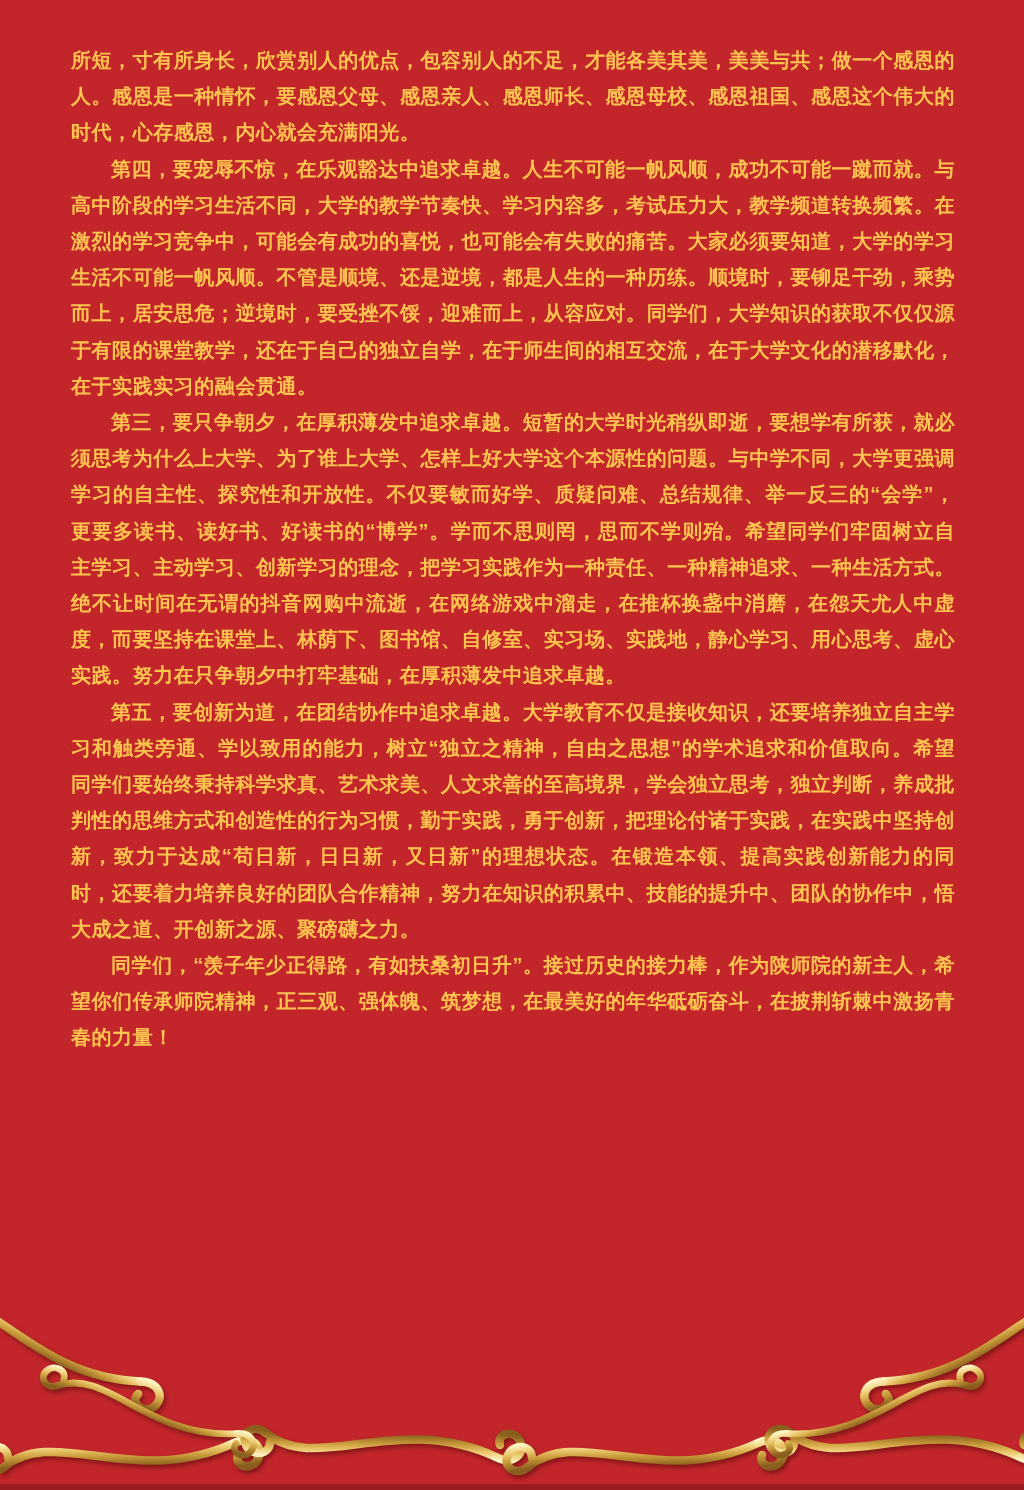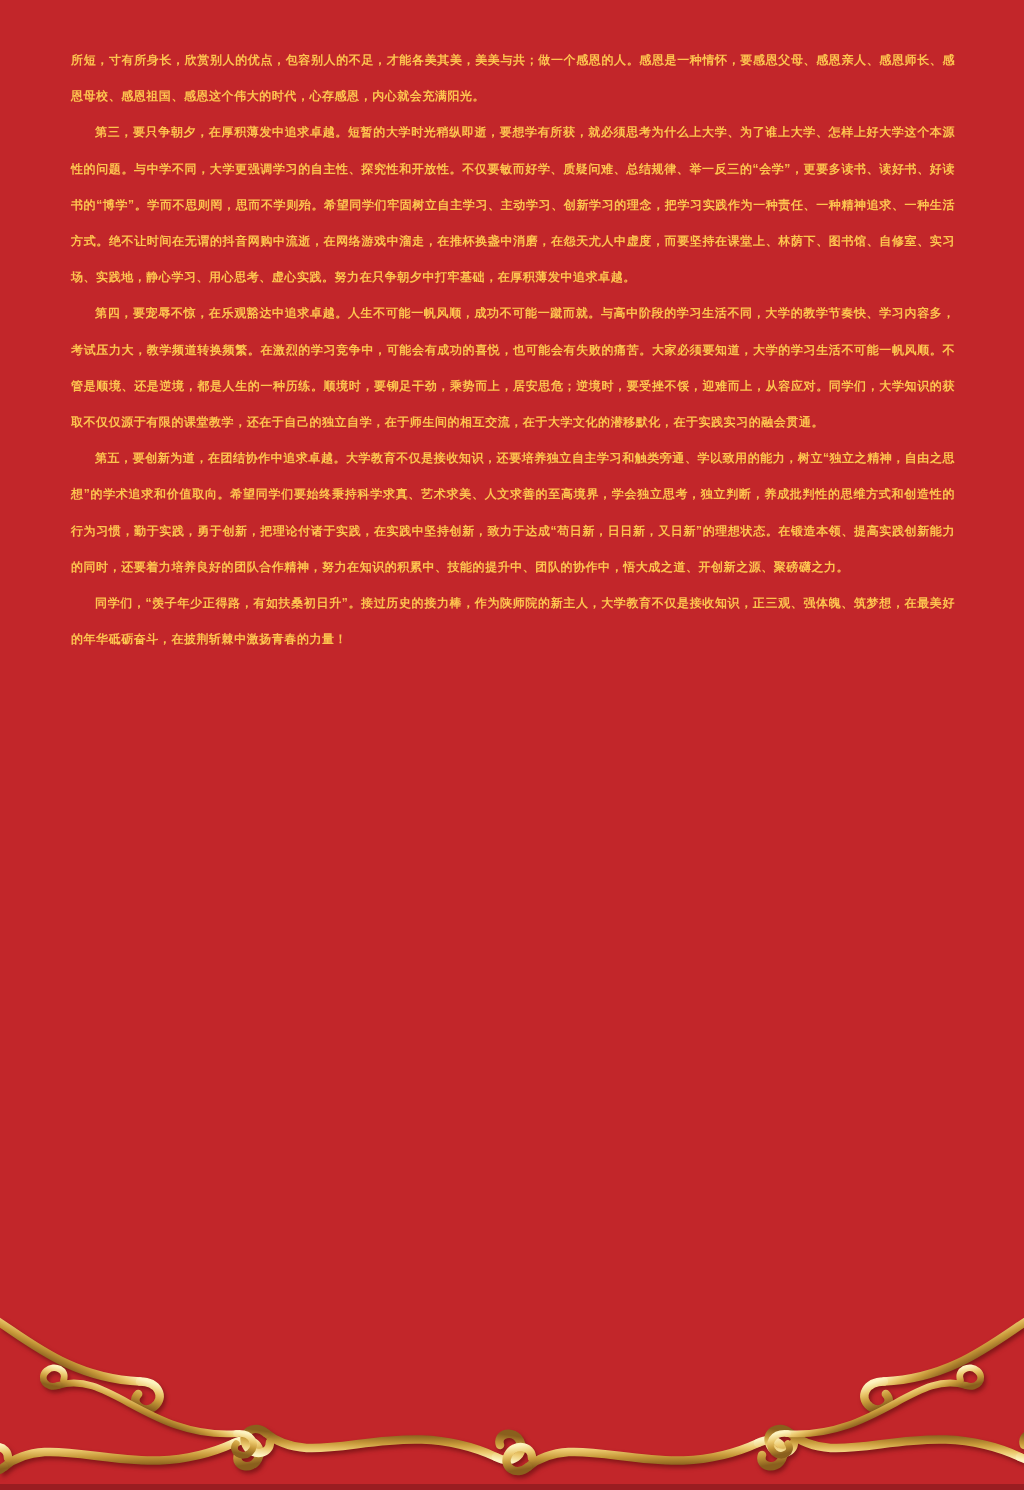--- a/index.html
+++ b/index.html
@@ -14,21 +14,21 @@
     position:absolute;inset:0;
     background:#c2262a;
   }
   .content{
     position:absolute;
     top:42px;left:71px;right:69px;
     color:#fdc44f;
   }
   .para{
     margin:0;
-    font-size:12px;
+    font-size:20px;
     line-height:36.2px;
     letter-spacing:0.55px;
     font-weight:600;
     text-align:justify;
     text-justify:inter-ideograph;
     text-indent:2em;
     word-break:break-all;
   }
   .para.continuation{text-indent:0;}
   .ornament{
@@ -49,24 +49,24 @@
     opacity:.8;
   }
 </style>
 </head>
 <body>
 
 <div class="page">
 
   <main class="content">
     <p class="para continuation">所短，寸有所身长，欣赏别人的优点，包容别人的不足，才能各美其美，美美与共；做一个感恩的人。感恩是一种情怀，要感恩父母、感恩亲人、感恩师长、感恩母校、感恩祖国、感恩这个伟大的时代，心存感恩，内心就会充满阳光。</p>
+    <p class="para">第四，要宠辱不惊，在乐观豁达中追求卓越。人生不可能一帆风顺，成功不可能一蹴而就。与高中阶段的学习生活不同，大学的教学节奏快、学习内容多，考试压力大，教学频道转换频繁。在激烈的学习竞争中，可能会有成功的喜悦，也可能会有失败的痛苦。大家必须要知道，大学的学习生活不可能一帆风顺。不管是顺境、还是逆境，都是人生的一种历练。顺境时，要铆足干劲，乘势而上，居安思危；逆境时，要受挫不馁，迎难而上，从容应对。同学们，大学知识的获取不仅仅源于有限的课堂教学，还在于自己的独立自学，在于师生间的相互交流，在于大学文化的潜移默化，在于实践实习的融会贯通。</p>
     <p class="para">第三，要只争朝夕，在厚积薄发中追求卓越。短暂的大学时光稍纵即逝，要想学有所获，就必须思考为什么上大学、为了谁上大学、怎样上好大学这个本源性的问题。与中学不同，大学更强调学习的自主性、探究性和开放性。不仅要敏而好学、质疑问难、总结规律、举一反三的“会学”，更要多读书、读好书、好读书的“博学”。学而不思则罔，思而不学则殆。希望同学们牢固树立自主学习、主动学习、创新学习的理念，把学习实践作为一种责任、一种精神追求、一种生活方式。绝不让时间在无谓的抖音网购中流逝，在网络游戏中溜走，在推杯换盏中消磨，在怨天尤人中虚度，而要坚持在课堂上、林荫下、图书馆、自修室、实习场、实践地，静心学习、用心思考、虚心实践。努力在只争朝夕中打牢基础，在厚积薄发中追求卓越。</p>
-    <p class="para">第四，要宠辱不惊，在乐观豁达中追求卓越。人生不可能一帆风顺，成功不可能一蹴而就。与高中阶段的学习生活不同，大学的教学节奏快、学习内容多，考试压力大，教学频道转换频繁。在激烈的学习竞争中，可能会有成功的喜悦，也可能会有失败的痛苦。大家必须要知道，大学的学习生活不可能一帆风顺。不管是顺境、还是逆境，都是人生的一种历练。顺境时，要铆足干劲，乘势而上，居安思危；逆境时，要受挫不馁，迎难而上，从容应对。同学们，大学知识的获取不仅仅源于有限的课堂教学，还在于自己的独立自学，在于师生间的相互交流，在于大学文化的潜移默化，在于实践实习的融会贯通。</p>
     <p class="para">第五，要创新为道，在团结协作中追求卓越。大学教育不仅是接收知识，还要培养独立自主学习和触类旁通、学以致用的能力，树立“独立之精神，自由之思想”的学术追求和价值取向。希望同学们要始终秉持科学求真、艺术求美、人文求善的至高境界，学会独立思考，独立判断，养成批判性的思维方式和创造性的行为习惯，勤于实践，勇于创新，把理论付诸于实践，在实践中坚持创新，致力于达成“苟日新，日日新，又日新”的理想状态。在锻造本领、提高实践创新能力的同时，还要着力培养良好的团队合作精神，努力在知识的积累中、技能的提升中、团队的协作中，悟大成之道、开创新之源、聚磅礴之力。</p>
-    <p class="para">同学们，“羡子年少正得路，有如扶桑初日升”。接过历史的接力棒，作为陕师院的新主人，大学教育不仅是接收知识，正三观、强体魄、筑梦想，在最美好的年华砥砺奋斗，在披荆斩棘中激扬青春的力量！</p>
+    <p class="para">同学们，“羡子年少正得路，有如扶桑初日升”。接过历史的接力棒，作为陕师院的新主人，希望你们传承师院精神，正三观、强体魄、筑梦想，在最美好的年华砥砺奋斗，在披荆斩棘中激扬青春的力量！</p>
   </main>
 
   <div class="ornament">
     <svg viewBox="0 0 1024 195" xmlns="http://www.w3.org/2000/svg" aria-hidden="true">
       <defs>
         <linearGradient id="gold" x1="0" y1="0" x2="0.15" y2="1">
           <stop offset="0" stop-color="#fdf3c0"></stop>
           <stop offset="0.32" stop-color="#ecc96e"></stop>
           <stop offset="0.62" stop-color="#c89a3a"></stop>
           <stop offset="1" stop-color="#8a5f1d"></stop>

